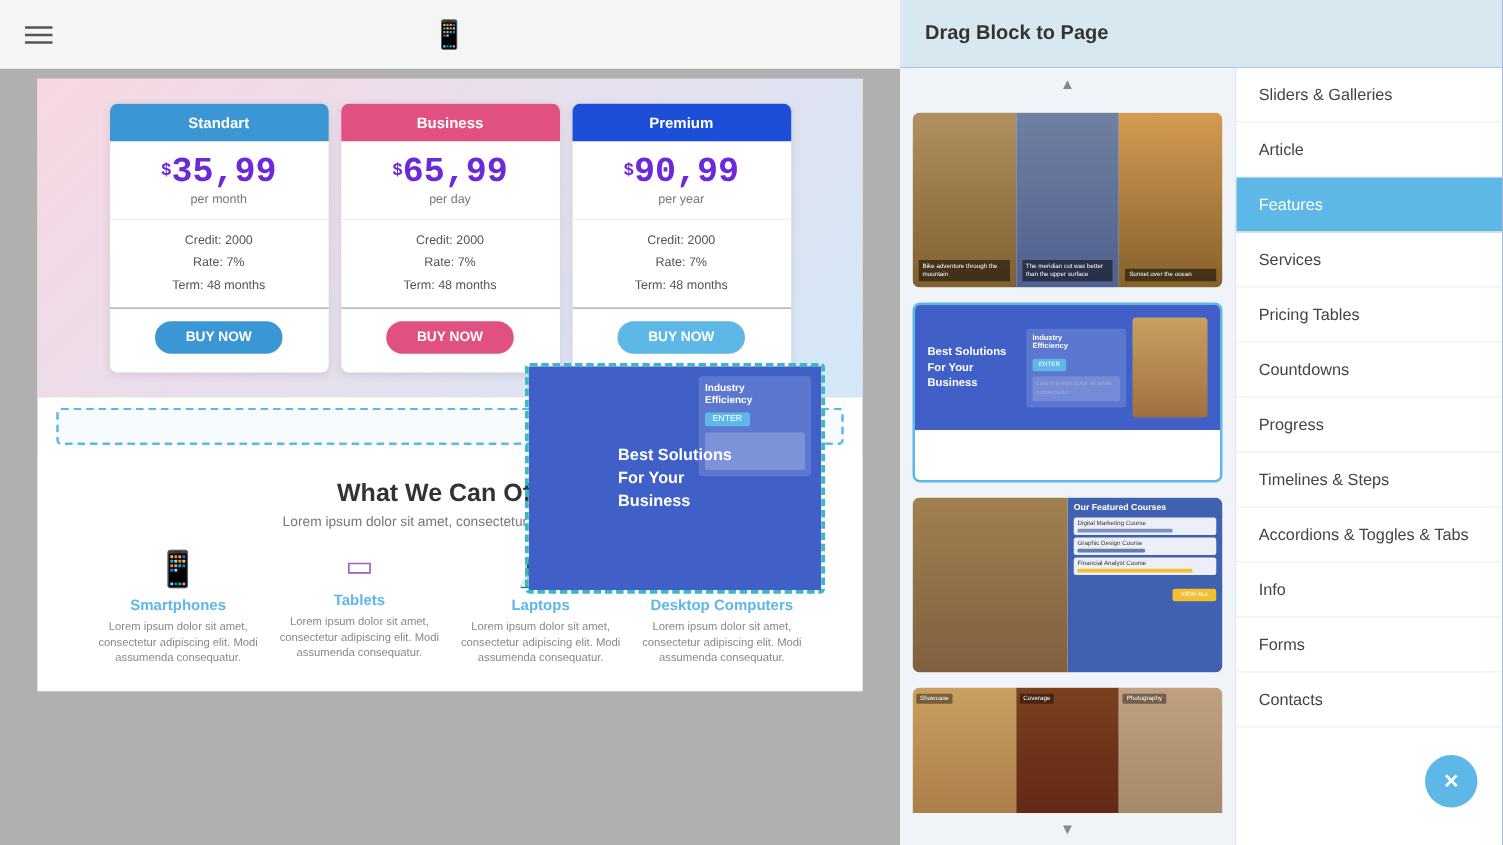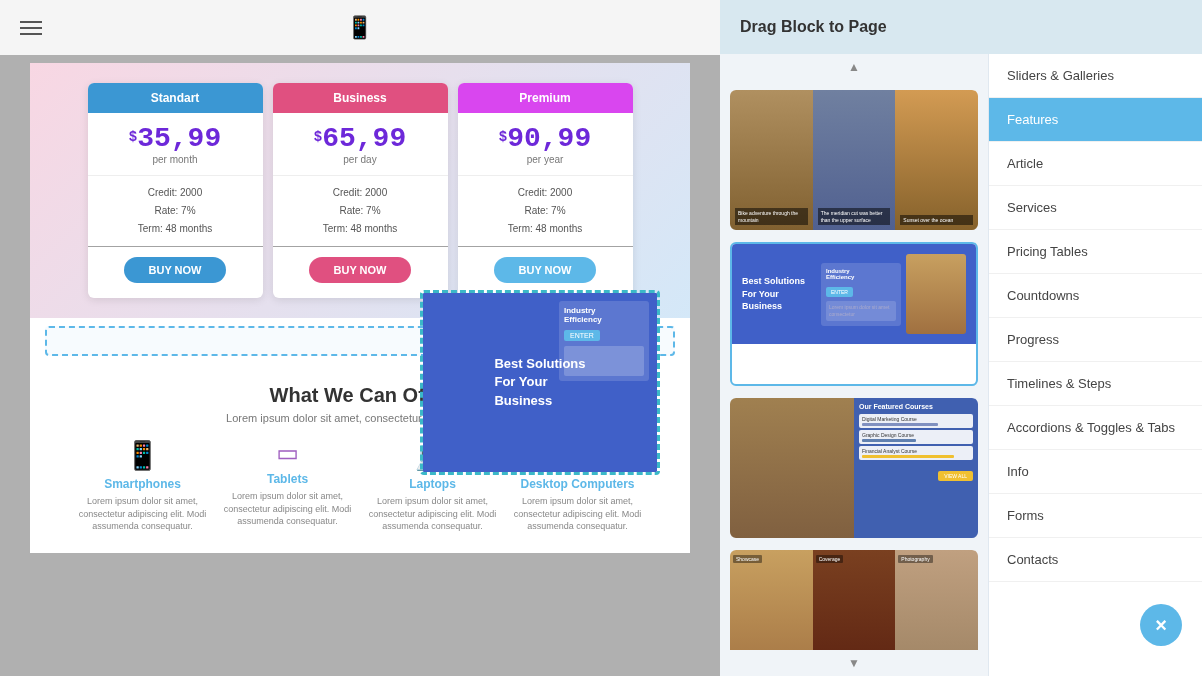--- a/index.html
+++ b/index.html
@@ -75,21 +75,21 @@
     .pricing-card .card-header {
       padding: 8px;
       border-radius: 6px 6px 0 0;
       color: white;
       font-size: 12px;
       font-weight: bold;
     }
 
     .card-header.blue { background: #3b97d3; }
     .card-header.pink { background: #e05080; }
-    .card-header.light-blue { background: #d946ef; }
+    .card-header.light-blue { background: #1d4ed8; }
 
     .pricing-card .price {
       font-size: 28px;
       font-weight: bold;
       color: #6d28d9;
       margin: 10px 0 0;
       font-family: Liberation Mono, monospace;
     }
 
     .pricing-card .price sup {
@@ -709,25 +709,25 @@
 
       <div class="scroll-arrows-container">
         <div class="scroll-arrow">▼</div>
       </div>
     </div>
 
     <div class="sidebar-nav">
       <div class="nav-item">
         <span>Sliders &amp; Galleries</span>
       </div>
+      <div class="nav-item">
+        <span>Article</span>
+      </div>
       <div class="nav-item active">
         <span>Features</span>
-      </div>
-      <div class="nav-item">
-        <span>Article</span>
       </div>
       <div class="nav-item">
         <span>Services</span>
       </div>
       <div class="nav-item">
         <span>Pricing Tables</span>
       </div>
       <div class="nav-item">
         <span>Countdowns</span>
       </div>

